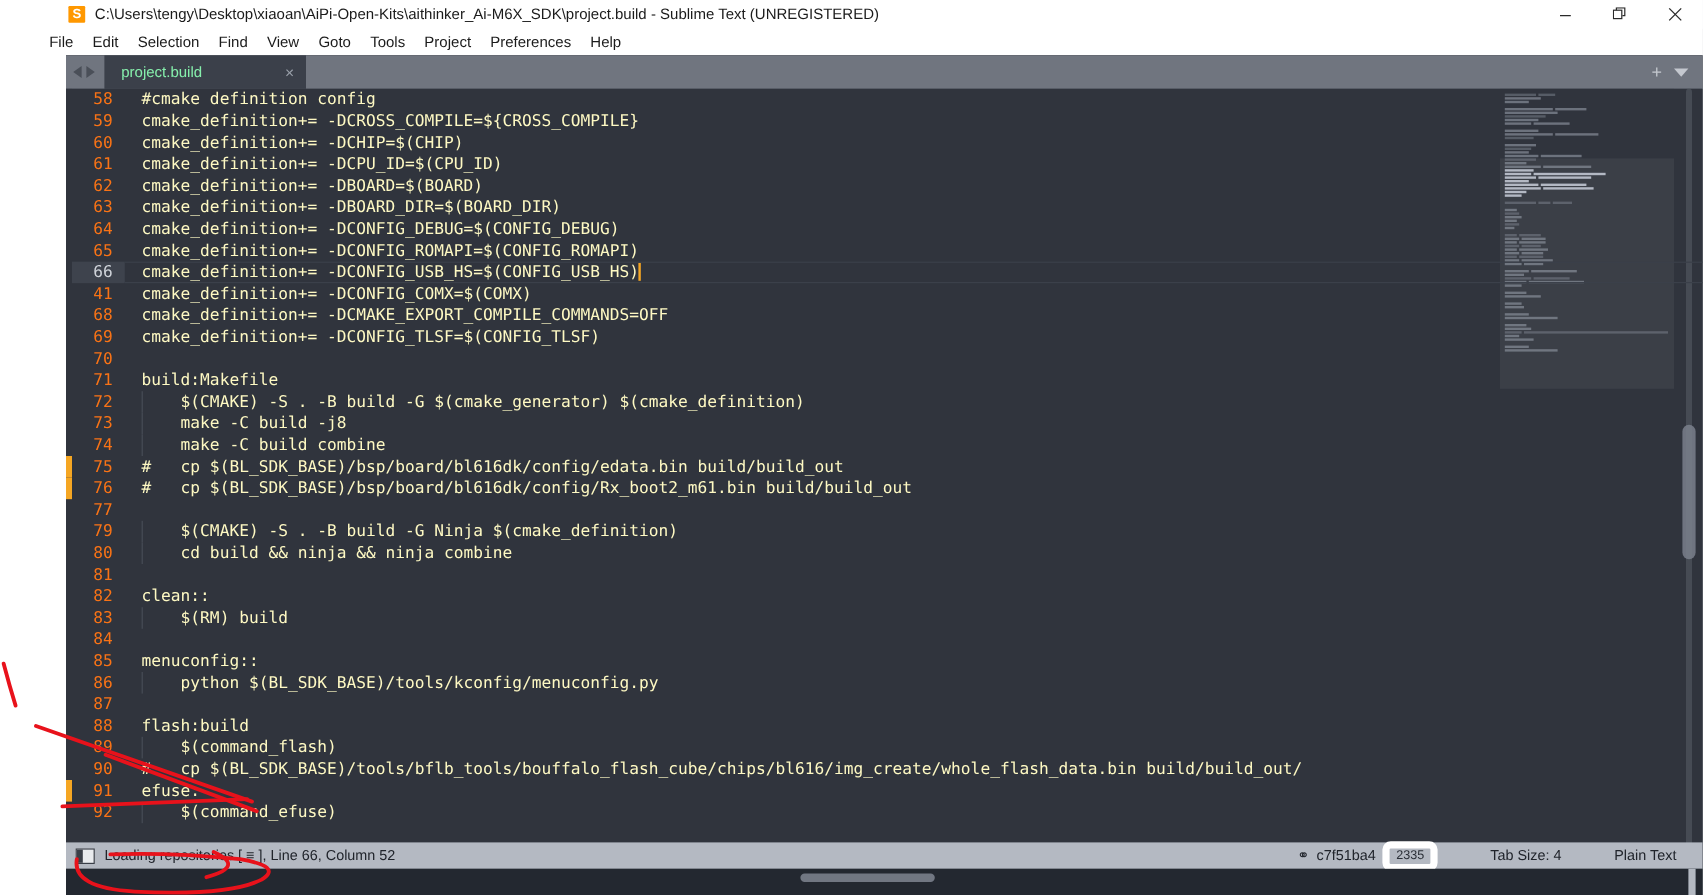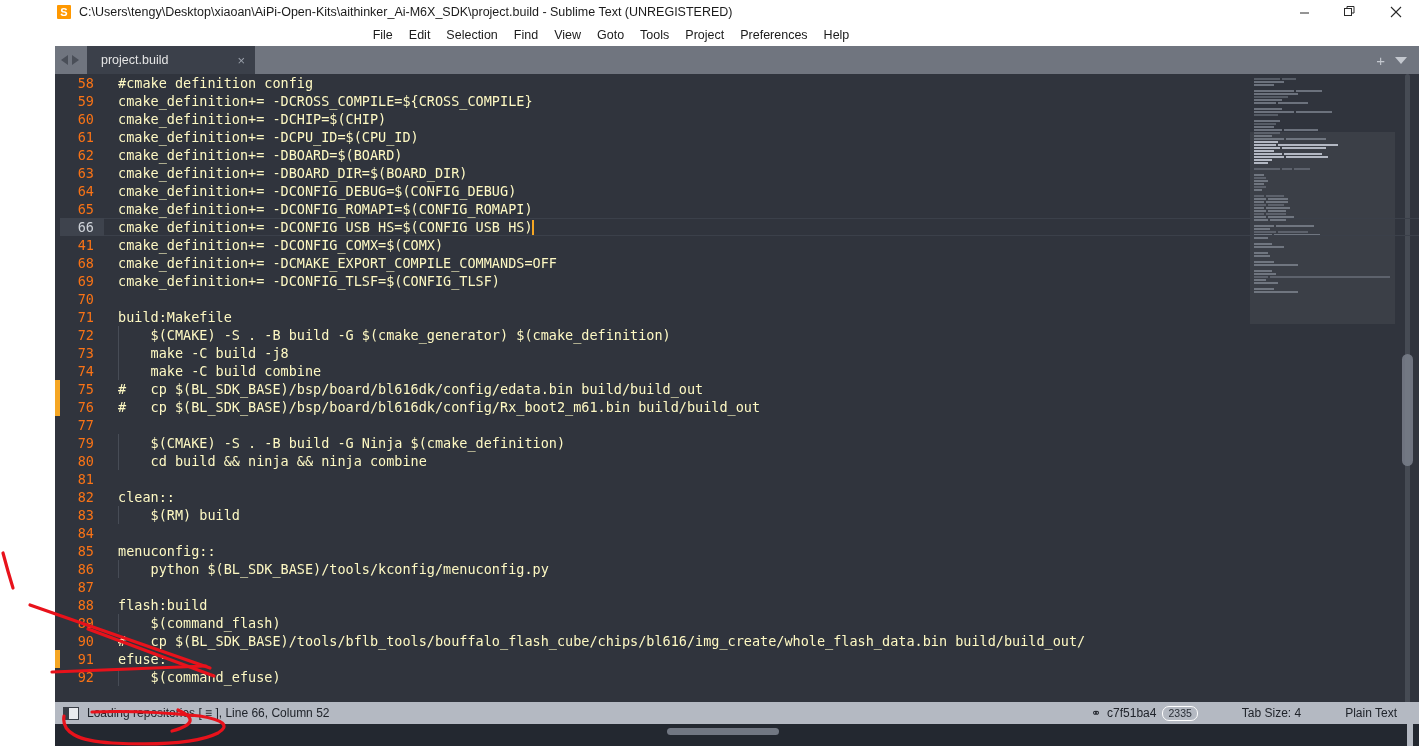--- a/index.html
+++ b/index.html
@@ -28,23 +28,22 @@
   .winbtns{position:absolute;right:0;top:0;height:24px;display:flex;}
   .winbtn{
     width:46px;height:24px;display:flex;align-items:center;justify-content:center;
     color:#2a2a2a;font-size:12px;line-height:1;
   }
   .winbtn svg{display:block;}
 
   
   .menubar{
     position:absolute;left:0;top:24px;width:1163px;height:22px;
-    background:#ffffff;display:flex;align-items:center;padding-left:59px;
+    background:#ffffff;display:flex;align-items:center;padding-left:33px;
     box-sizing:border-box;
-    justify-content:center;
   }
   .menu-item{
     font-size:12.5px;color:#1b1b1b;padding:2px 8px;white-space:nowrap;
   }
 
   
   .sublime{
     position:absolute;left:55px;top:46px;width:1364px;height:700px;
     background:#30343d;overflow:hidden;
   }
@@ -60,21 +59,21 @@
   .tab-arrows{
     display:flex;align-items:center;gap:4px;height:28px;padding:0 8px 0 6px;
   }
   .arrow{width:0;height:0;border-top:5px solid transparent;border-bottom:5px solid transparent;}
   .arrow.left{border-right:7px solid #4a4f58;}
   .arrow.right{border-left:7px solid #4a4f58;}
   .tab{
     height:28px;min-width:168px;background:#3b404a;display:flex;align-items:center;
     padding:0 0 0 14px;box-sizing:border-box;
   }
-  .tab-label{font-size:12.5px;color:#e5e5e5;white-space:nowrap;}
+  .tab-label{font-size:12.5px;color:#86efac;white-space:nowrap;}
   .tab-close{
     margin-left:auto;margin-right:10px;font-size:13px;color:#9aa0aa;line-height:1;
   }
   .tabbar-right{
     position:absolute;right:0;top:0;height:28px;display:flex;align-items:center;gap:10px;
     padding-right:12px;
   }
   .plus-icon{color:#c4c8cf;font-size:15px;line-height:1;}
   .caret-icon{width:0;height:0;border-left:6px solid transparent;border-right:6px solid transparent;border-top:7px solid #c4c8cf;}
 
@@ -157,21 +156,21 @@
   }
   .sb-left{white-space:nowrap;}
   .sb-right{
     position:absolute;right:0;top:0;height:22px;display:flex;align-items:center;gap:0;
   }
   .sb-cell{padding:0 22px;white-space:nowrap;display:flex;align-items:center;gap:6px;}
   .branch-glyph{
     font-family:"DejaVu Sans",sans-serif;font-size:12px;line-height:1;color:#20242b;
   }
   .badge{
-    border:1px solid #ffffff;border-radius:7px;padding:0px 5px;font-size:10.5px;
+    border:6px solid #ffffff;border-radius:7px;padding:0px 5px;font-size:10.5px;
     color:#2a2f37;line-height:13px;
   }
 
   
   .bottomstrip{
     position:absolute;left:0;bottom:0;width:1364px;height:22px;background:#232830;
   }
   .bs-thumb{
     position:absolute;left:612px;top:4px;width:112px;height:7px;background:#7a808c;
     border-radius:4px;opacity:.9;

